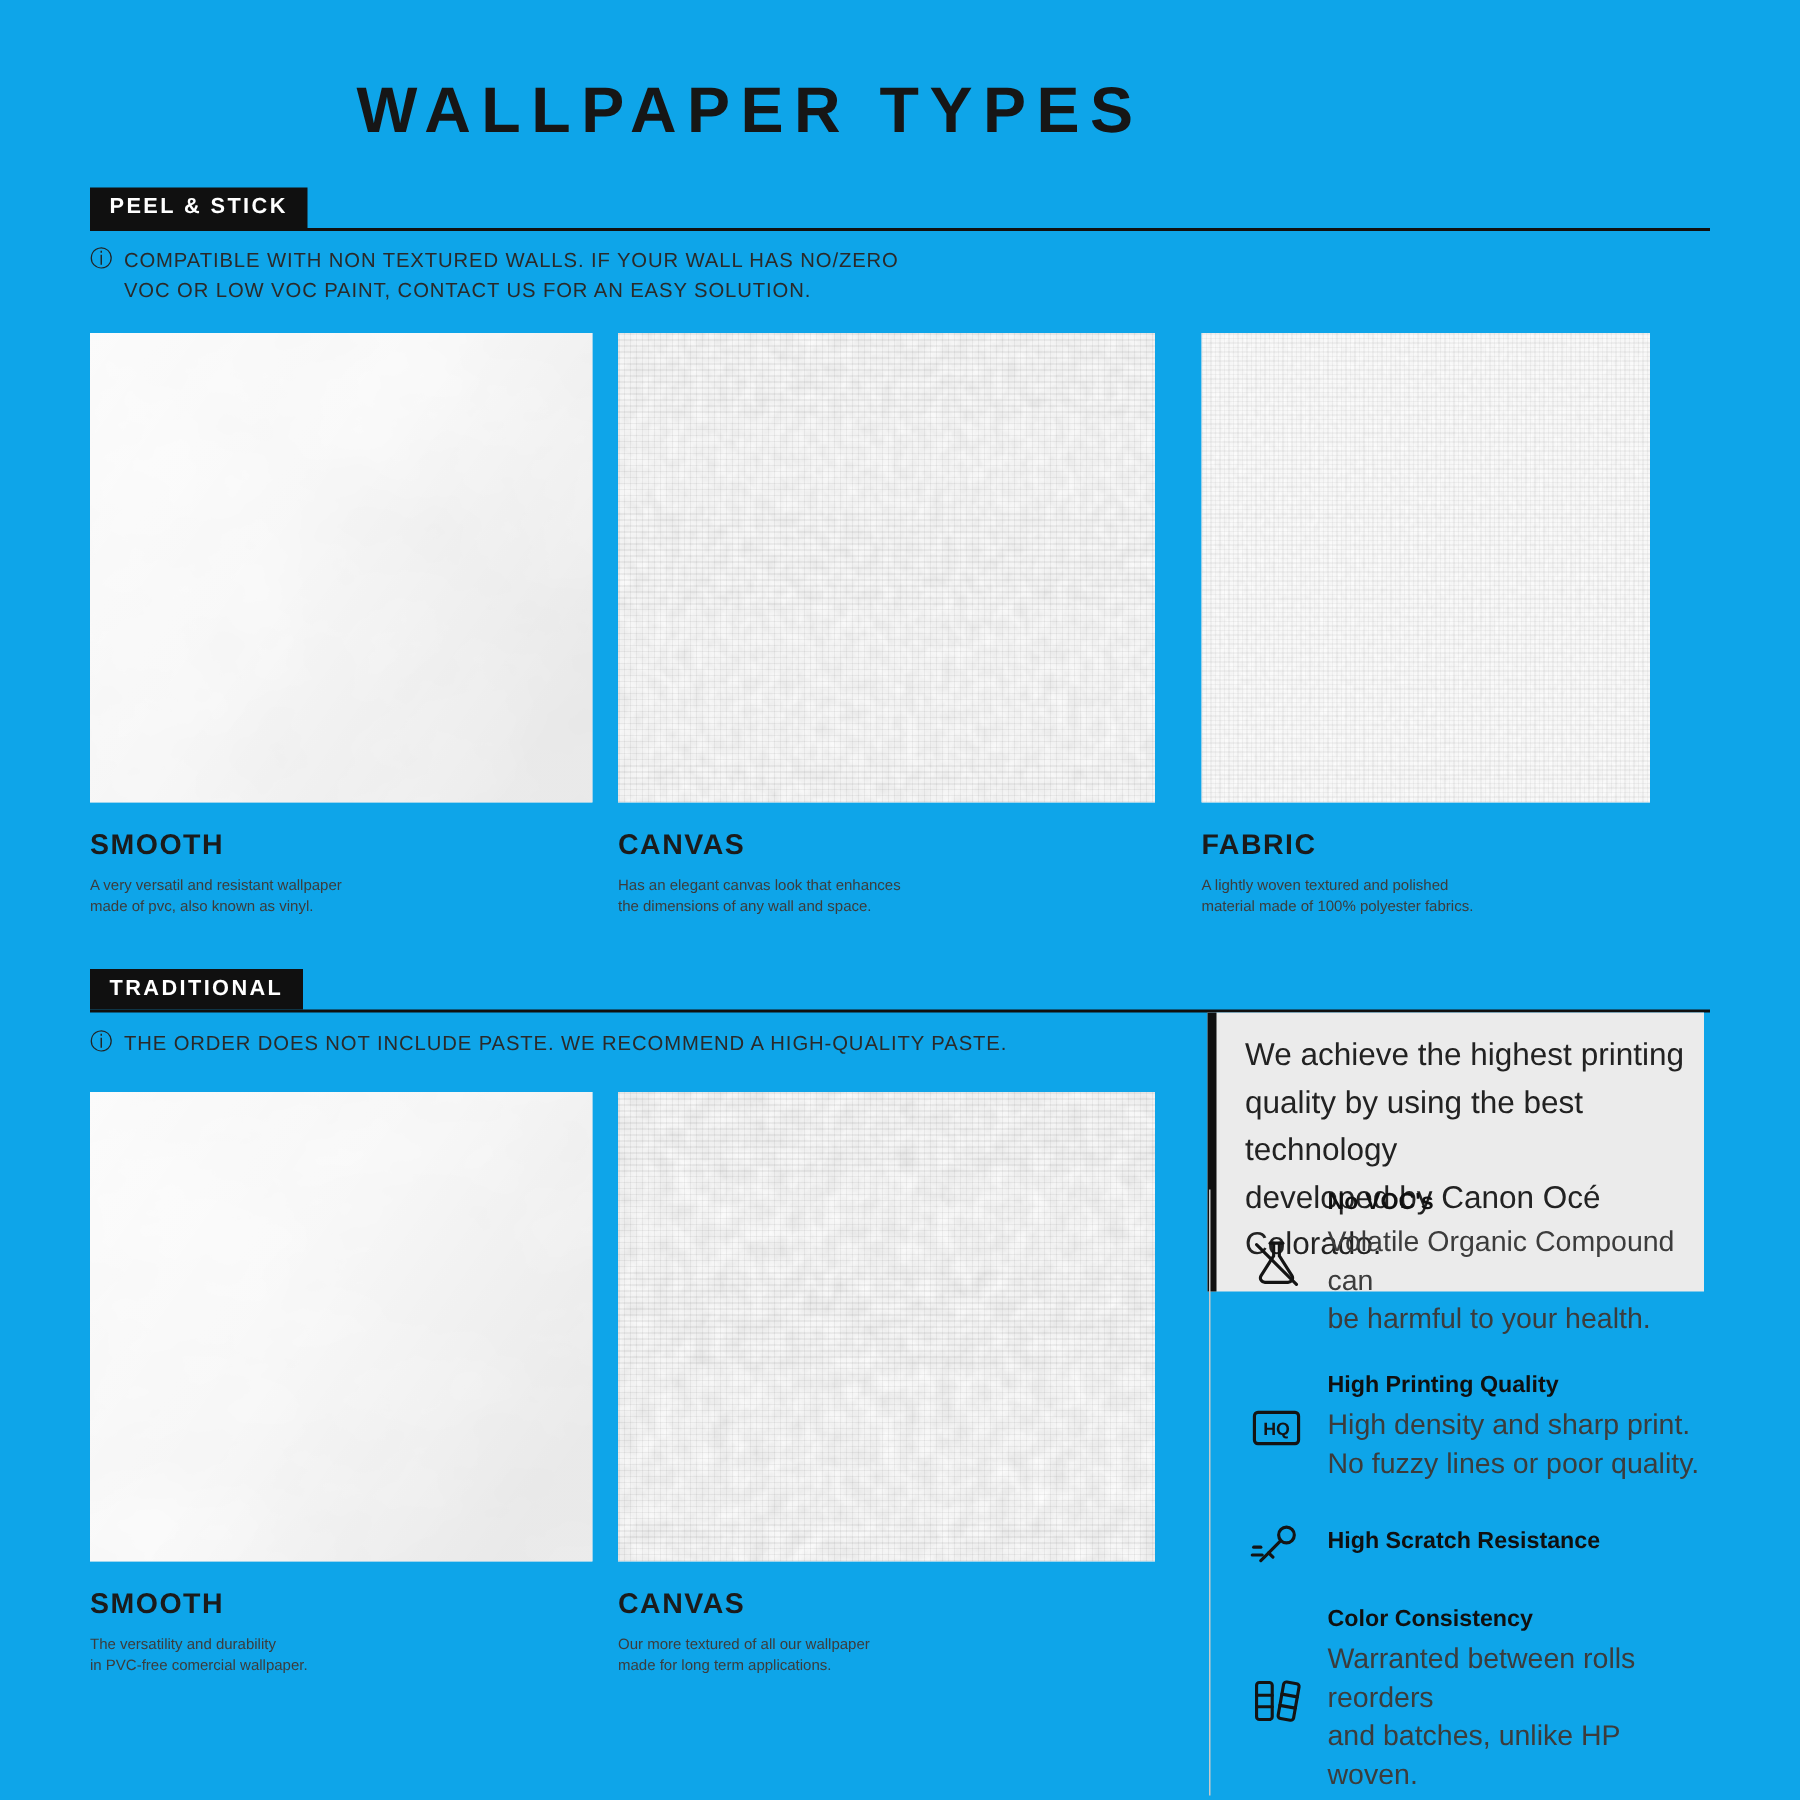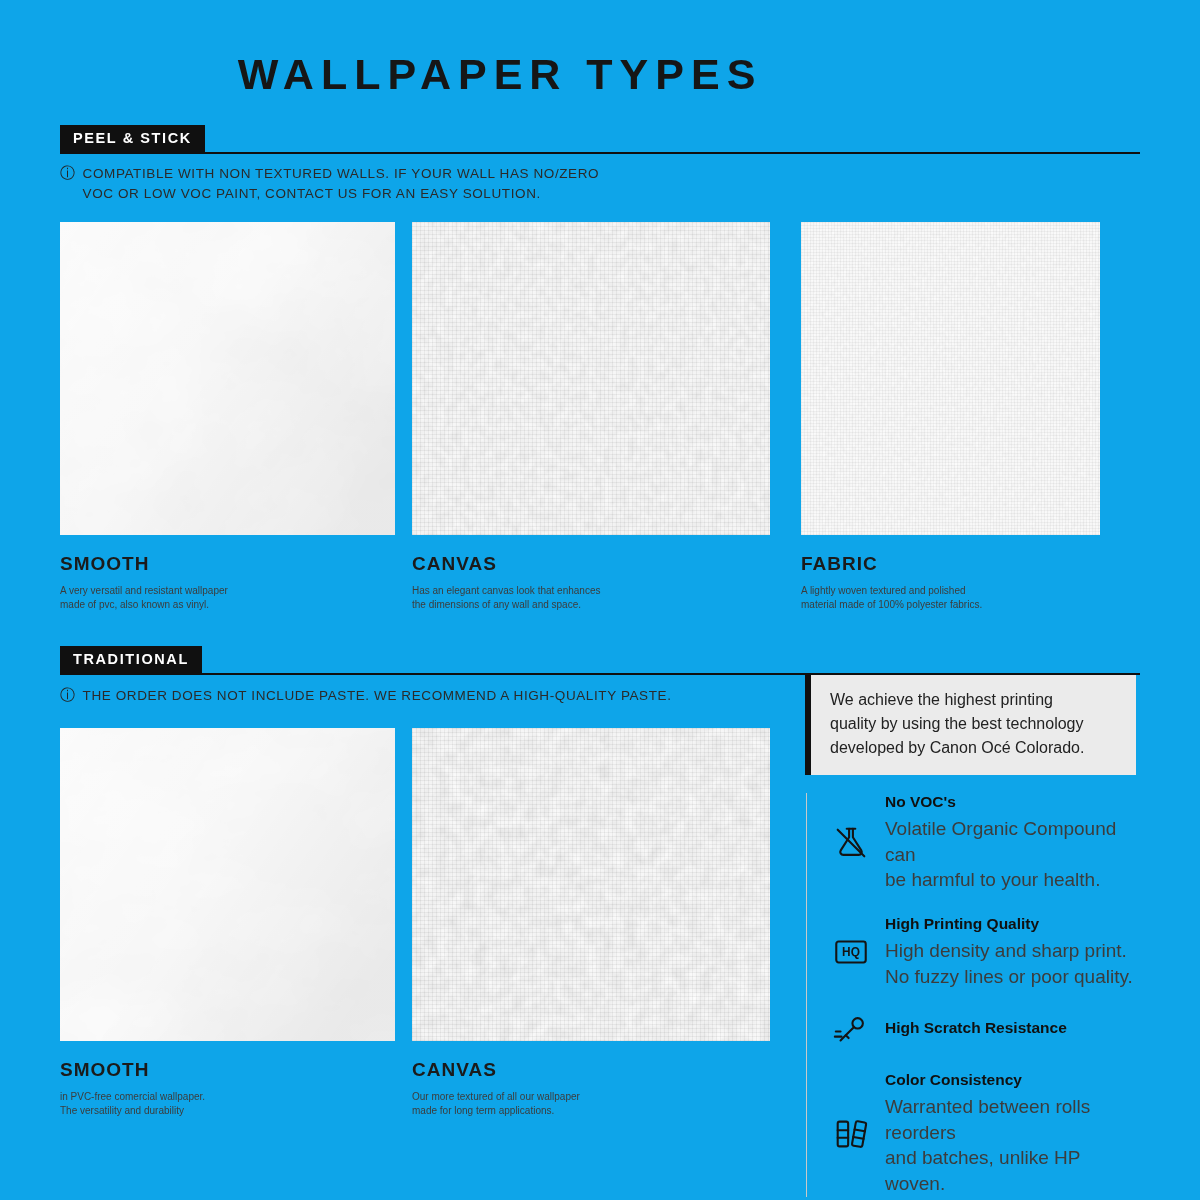--- a/index.html
+++ b/index.html
@@ -55,21 +55,21 @@
       repeating-linear-gradient(90deg, rgba(0,0,0,0.04) 0 1px, rgba(0,0,0,0) 1px 3px);
   }
 
   .swatch-label { margin-top:18px; font-size:19px; font-weight:700; letter-spacing:1px; color:#1b1b1b; }
   .swatch-desc { margin-top:9px; font-size:10px; line-height:1.38; color:#3c3c3c; }
   .swatch-desc span { display:block; }
 
   .quote {
     position:absolute; left:805px; top:675px; width:331px;
     background:#ebebeb; border-left:6px solid #101010;
-    padding:13px 12px 15px 19px; font-size:16px; line-height:1.5; color:#222222;
+    padding:13px 12px 15px 19px; font-size:21px; line-height:1.5; color:#222222;
   }
   .quote span { display:block; }
 
   .features {
     position:absolute; left:806px; top:793px; width:334px;
     border-left:1px solid #c9c9c9; padding-left:25px;
     display:flex; flex-direction:column; gap:22px;
   }
   .feature { display:flex; gap:15px; align-items:center; }
   .f-icon { flex:none; width:38px; height:38px; }
@@ -210,22 +210,22 @@
 
   <div class="col" id="tr-col-1">
     <div class="swatch">
       <svg aria-hidden="true">
           <rect width="100%" height="100%" filter="url(#texSmooth2)"></rect>
         </svg>
       <div class="overlay shade"></div>
     </div>
     <div class="swatch-label">SMOOTH</div>
     <div class="swatch-desc">
+      <span>The versatility and durability</span>
       <span>in PVC-free comercial wallpaper.</span>
-      <span>The versatility and durability</span>
     </div>
   </div>
 
   <div class="col" id="tr-col-2">
     <div class="swatch">
       <svg aria-hidden="true">
           <rect width="100%" height="100%" filter="url(#texCanvas2)"></rect>
         </svg>
       <div class="overlay weave"></div>
     </div>

